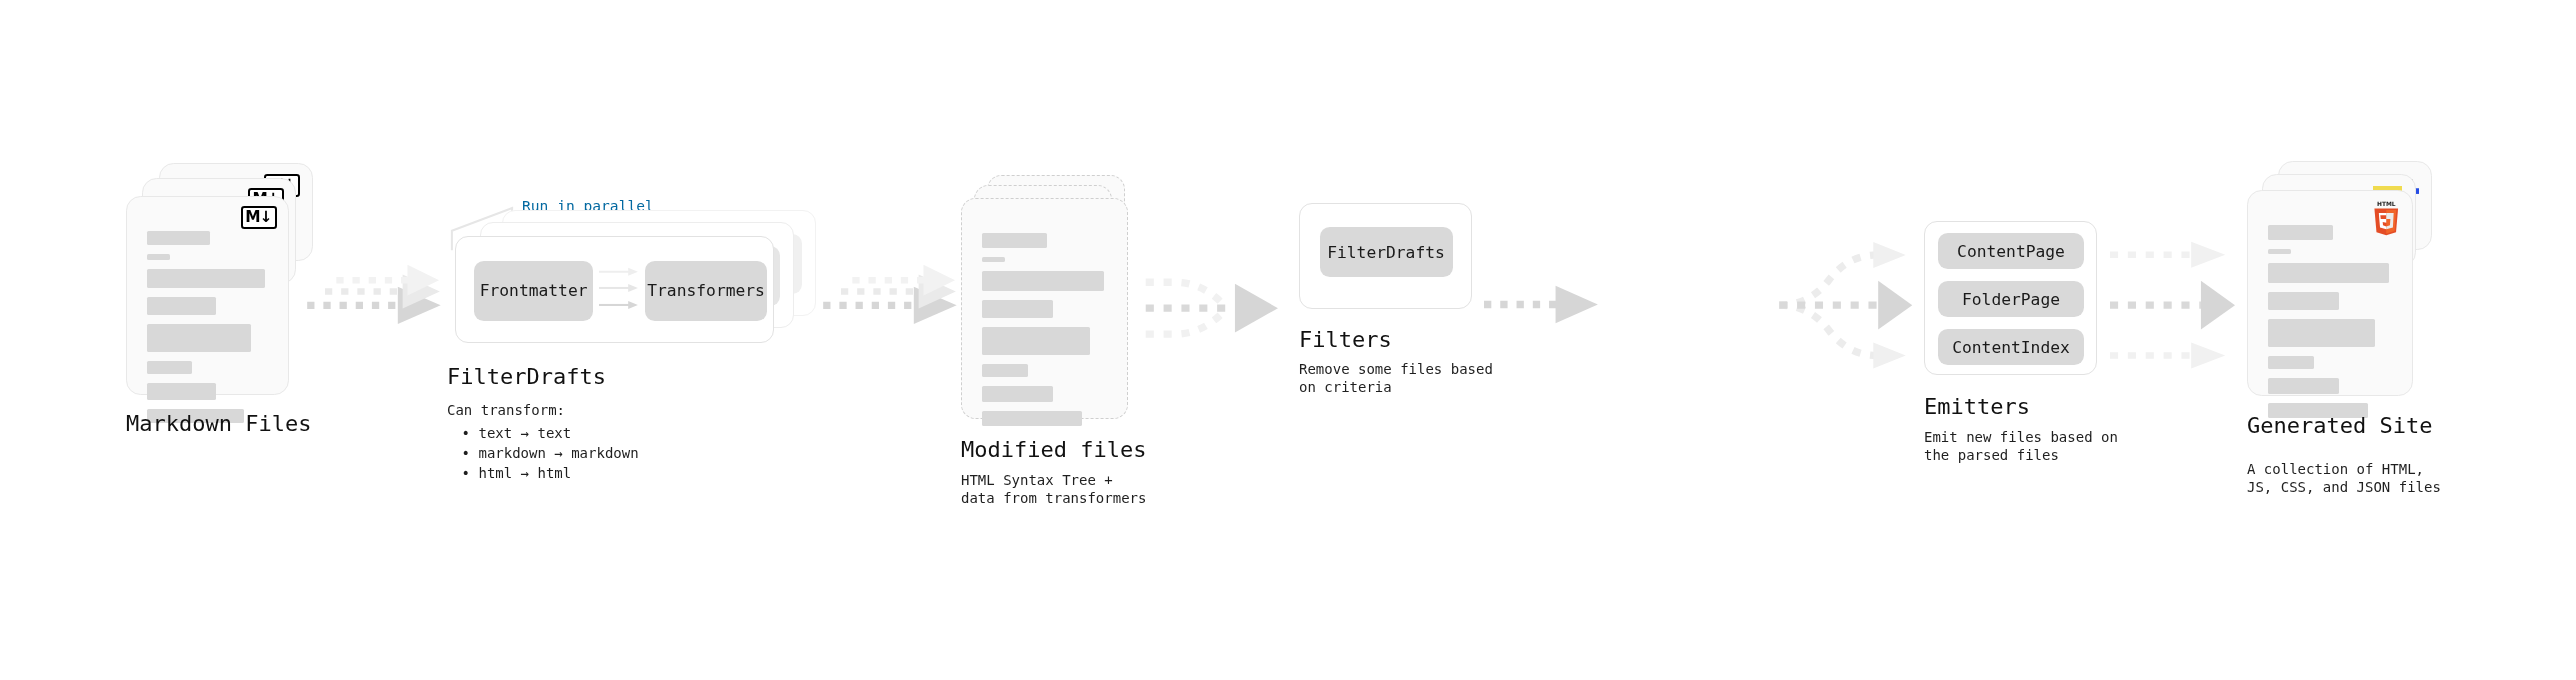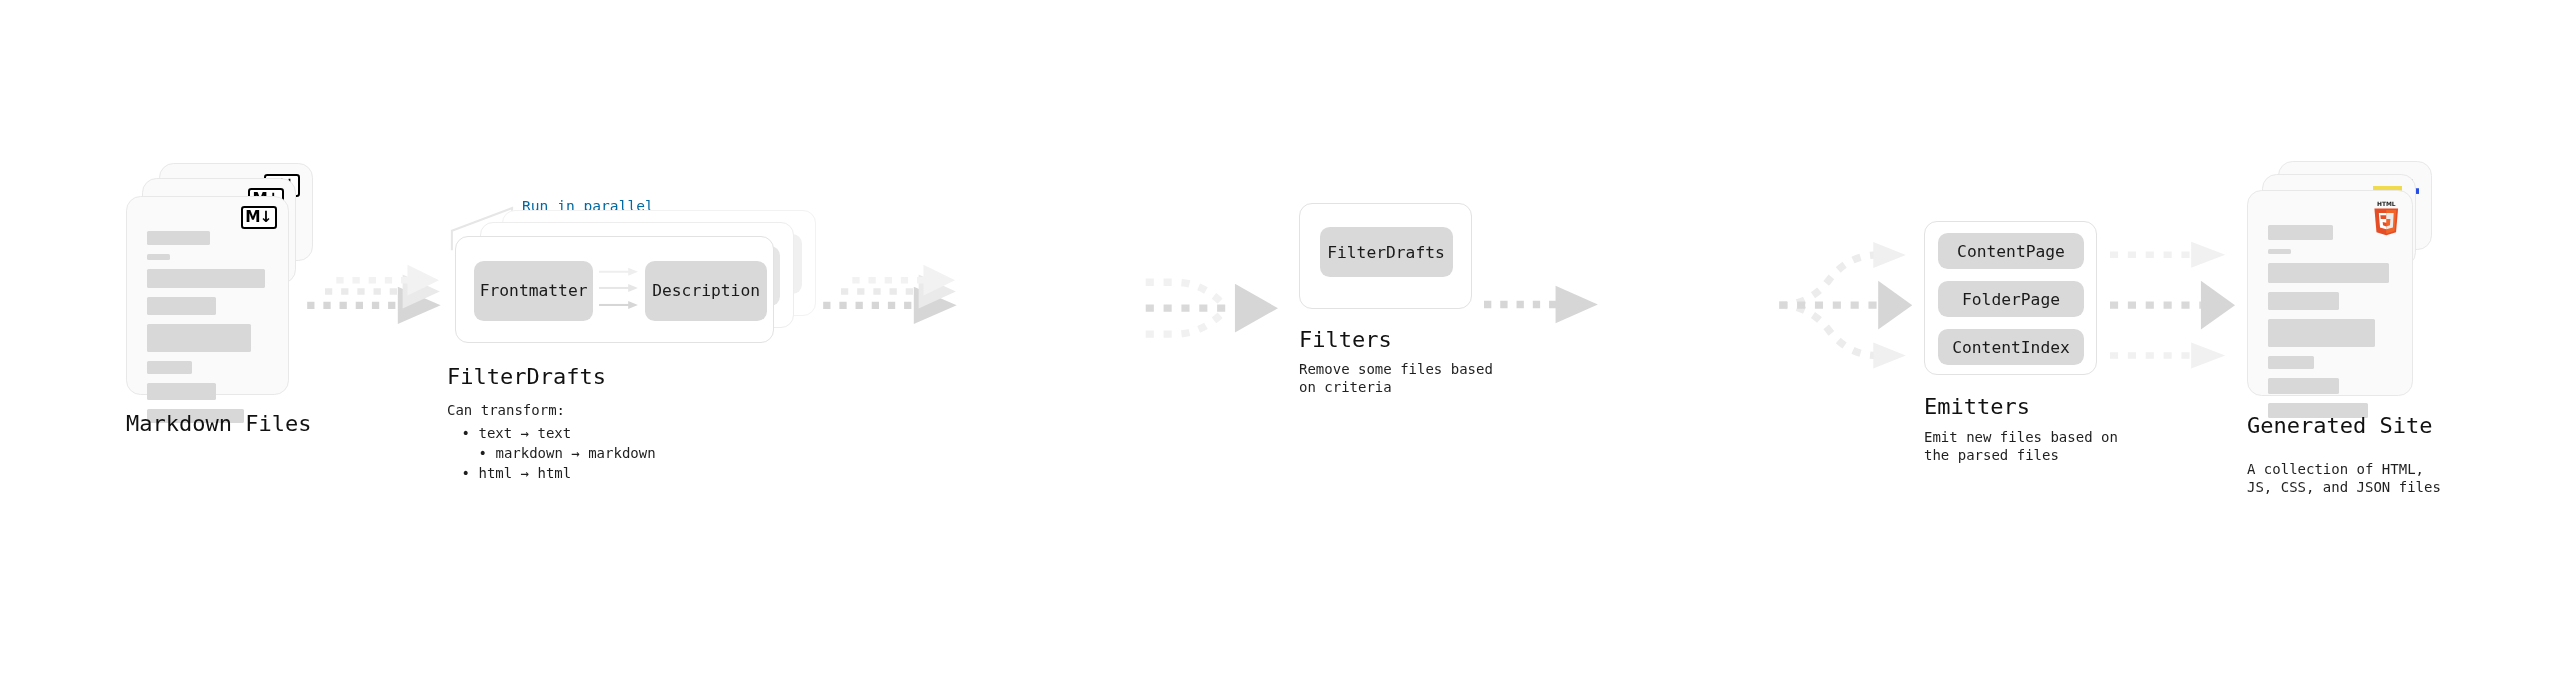--- a/index.html
+++ b/index.html
@@ -176,48 +176,69 @@
         <g fill="none" stroke-width="2.5">
           <line x1="0" y1="7" x2="38" y2="7" stroke="#eeeeee"></line>
           <line x1="0" y1="27" x2="38" y2="27" stroke="#e6e6e6"></line>
           <line x1="0" y1="48" x2="38" y2="48" stroke="#d6d6d6"></line>
         </g>
         <polygon points="36,2 48,7 36,12" fill="#eeeeee"></polygon>
         <polygon points="36,22 48,27 36,32" fill="#e6e6e6"></polygon>
         <polygon points="36,43 48,48 36,53" fill="#d6d6d6"></polygon>
       </svg>
       <div class="chip" style="left:189px; top:23.6px; width:122px; height:60px;">
-        <span>Description</span>
+        <span>Transformers</span>
       </div>
     </div>
 
     <div class="title" style="left:0px; top:169px;">FilterDrafts</div>
     <div class="sub" style="left:0px; top:207px;">Can transform:</div>
     <div class="sub list" style="left:14.6px; top:228px;">• text → text</div>
-    <div class="sub list" style="left:14.6px; top:248px;margin-left:17px;">• markdown → markdown</div>
+    <div class="sub list" style="left:14.6px; top:248px;">• markdown → markdown</div>
     <div class="sub list" style="left:14.6px; top:268px;">• html → html</div>
   </div>
 
   <div class="node" style="left:823px; top:260px;">
     <svg width="146" height="89" viewBox="0 0 180 110">
       <g stroke="#d6d6d6" stroke-width="9" stroke-dasharray="9 11" fill="none">
         <line x1="0" y1="56" x2="118" y2="56"></line>
       </g>
       <polygon points="112,33 165,56 112,79" fill="#d6d6d6"></polygon>
       <g stroke="#eaeaea" stroke-width="8" stroke-dasharray="9 11" fill="none">
         <line x1="22" y1="39" x2="124" y2="39"></line>
       </g>
       <polygon points="118,18 164,39 118,60" fill="#eaeaea"></polygon>
       <g stroke="#f2f2f2" stroke-width="8" stroke-dasharray="9 11" fill="none">
         <line x1="36" y1="25" x2="130" y2="25"></line>
       </g>
       <polygon points="124,6 163,25 124,44" fill="#f2f2f2"></polygon>
     </svg>
   </div>
 
+  <div class="node" style="left:961px; top:175px;">
+    <div class="doc-stack" style="width:175px; height:244px;">
+      <div class="doc dashed" style="left:26px; top:0px; width:138px; height:73px;"></div>
+      <div class="doc dashed" style="left:13px; top:9.8px; width:138px; height:73px;"></div>
+      <div class="doc dashed" style="left:0px; top:23px; width:167px; height:221px;">
+        <div class="lines">
+          <div class="ln" style="width:52%; height:14.6px;"></div>
+          <div class="ln" style="width:19%; height:5.7px;"></div>
+          <div class="ln" style="width:97%; height:19.5px;"></div>
+          <div class="ln" style="width:57%; height:18px;"></div>
+          <div class="ln" style="width:86%; height:28px;"></div>
+          <div class="ln" style="width:37%; height:13px;"></div>
+          <div class="ln" style="width:57%; height:16.3px;"></div>
+          <div class="ln" style="width:80%; height:14.6px; margin-bottom:0;"></div>
+        </div>
+      </div>
+    </div>
+    <div class="title" style="left:0px; top:262px;">Modified files</div>
+    <div class="sub" style="left:0px; top:297px;">HTML Syntax Tree +
+data from transformers</div>
+  </div>
 
   <div class="node" style="left:1136px; top:248px;">
     <svg width="146" height="122" viewBox="0 0 180 150">
       <g fill="none" stroke-width="9" stroke-dasharray="10 12">
         <path d="M12 42 L52 42 Q86 44 112 74" stroke="#f1f1f1"></path>
         <path d="M12 106 L52 106 Q86 104 112 74" stroke="#f1f1f1"></path>
         <line x1="12" y1="74" x2="120" y2="74" stroke="#d9d9d9"></line>
       </g>
       <polygon points="122,44 175,74 122,104" fill="#d6d6d6"></polygon>
     </svg>

